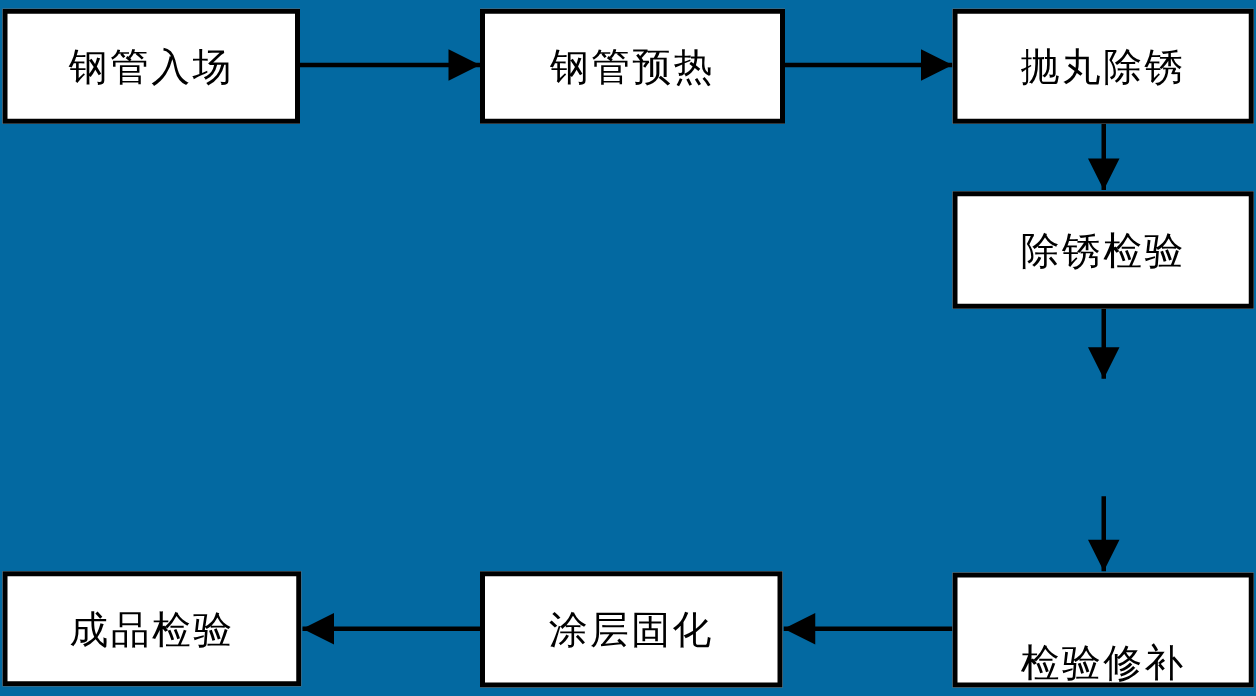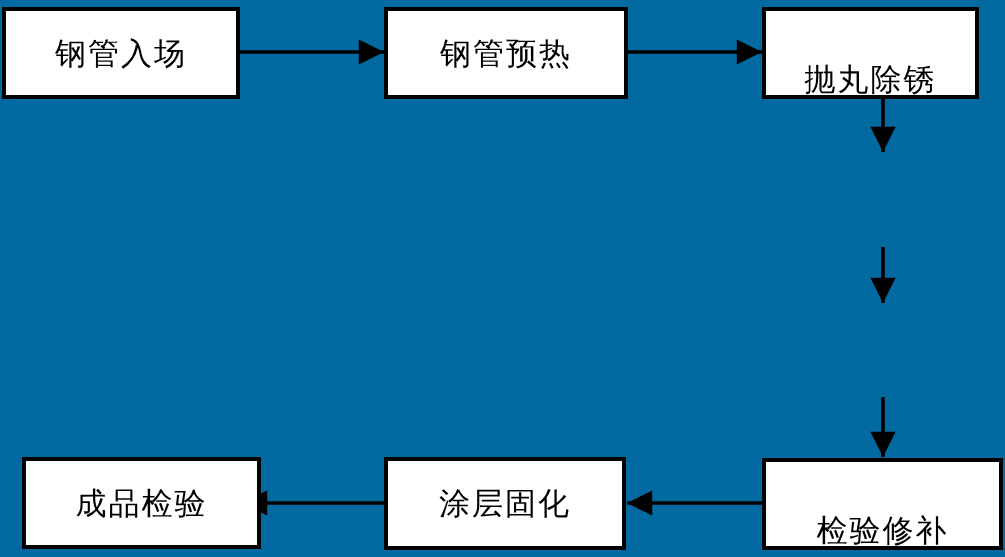--- a/index.html
+++ b/index.html
@@ -24,26 +24,26 @@
     align-items: center;
     justify-content: center;
     font-size: 31px;
     color: #000000;
     letter-spacing: 2px;
     line-height: 1;
   }
   
   .n1 { left: 2px;   top: 7px;   width: 238px; height: 92px; }
   .n2 { left: 384px; top: 7px;   width: 244px; height: 92px; }
-  .n3 { left: 762px; top: 7px;   width: 217px; height: 92px; align-items: flex-end; }
+  .n3 { left: 762px; top: 7px;   width: 241px; height: 92px; }
   .n4 { left: 762px; top: 153px; width: 241px; height: 94px; }
   .n5 { left: 762px; top: 304px; width: 241px; height: 93px; }
   .n6 { left: 762px; top: 458px; width: 241px; height: 92px; align-items: flex-end; }
   .n7 { left: 384px; top: 457px; width: 242px; height: 93px; }
-  .n8 { left: 2px;   top: 457px; width: 239px; height: 92px; margin-left: 20px; }
+  .n8 { left: 2px;   top: 457px; width: 239px; height: 92px; }
   .edges-layer {
     position: absolute;
     left: 0; top: 0;
     width: 1005px;
     height: 557px;
     pointer-events: none;
   }
 </style>
 </head>
 <body>
@@ -67,20 +67,23 @@
 
   <div class="flow-node n1">
     <span>钢管入场</span>
   </div>
   <div class="flow-node n2">
     <span>钢管预热</span>
   </div>
   <div class="flow-node n3">
     <span>抛丸除锈</span>
   </div>
+  <div class="flow-node n4">
+    <span>除锈检验</span>
+  </div>
   <div class="flow-node n6">
     <span>检验修补</span>
   </div>
   <div class="flow-node n7">
     <span>涂层固化</span>
   </div>
   <div class="flow-node n8">
     <span>成品检验</span>
   </div>
 

